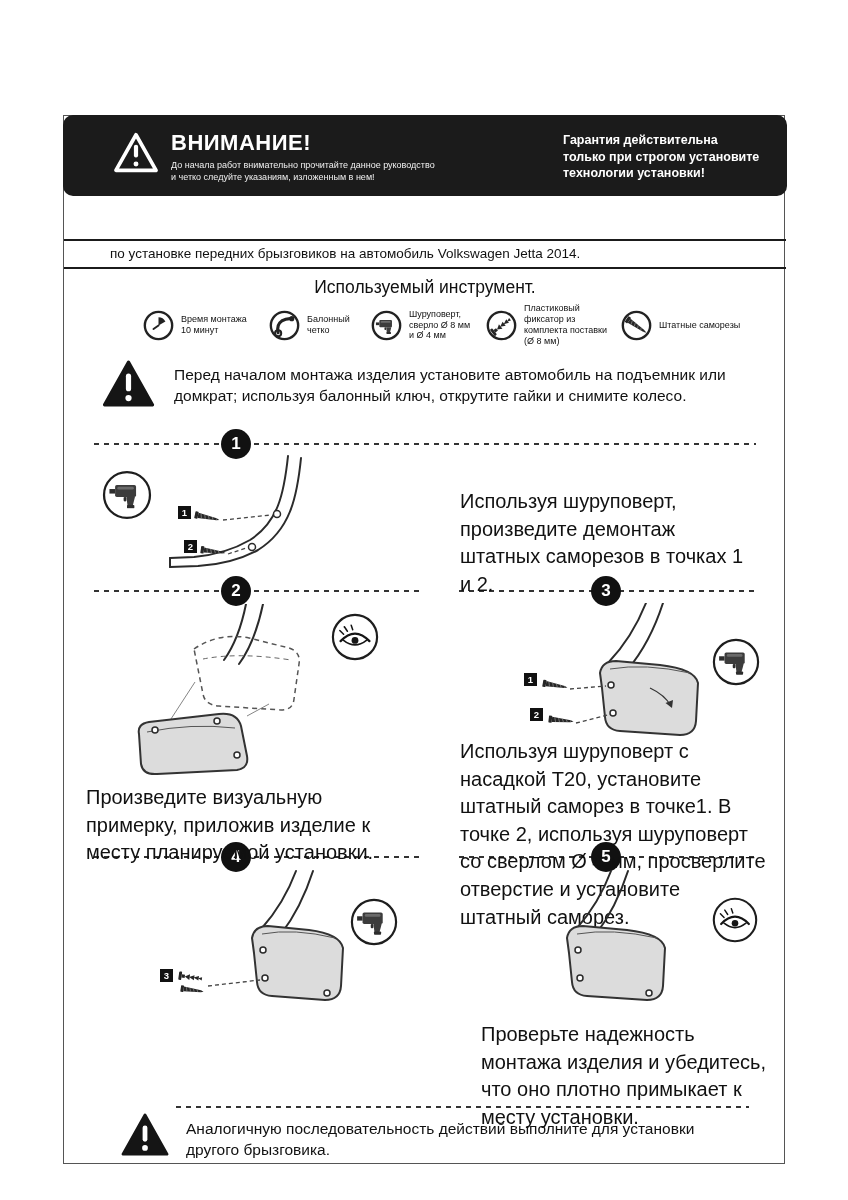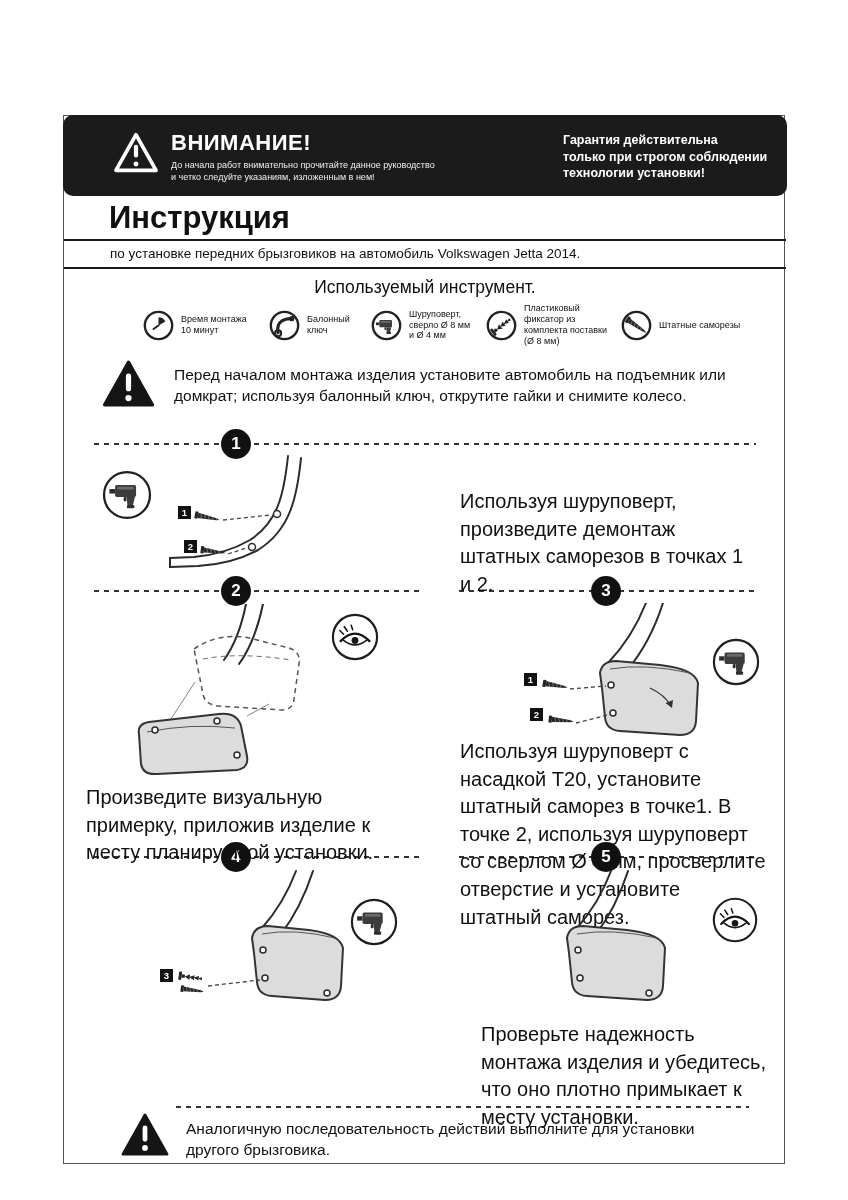--- a/index.html
+++ b/index.html
@@ -133,25 +133,24 @@
     <div class="band">
       <svg class="band-tri" viewBox="0 0 50 46">
         <polygon points="25,3 47,42 3,42" fill="none" stroke="#fff" stroke-width="4" stroke-linejoin="round"></polygon>
         <rect x="22.7" y="14" width="4.6" height="14" rx="2.2" fill="#fff"></rect>
         <circle cx="25" cy="35" r="2.7" fill="#fff"></circle>
       </svg>
       <div class="band-title">ВНИМАНИЕ!</div>
       <div class="band-sub">До начала работ внимательно прочитайте данное руководство
 и четко следуйте указаниям, изложенным в нем!</div>
       <div class="band-warranty">Гарантия действительна
-только при строгом соблюдении
+только при строгом установите
 технологии установки!</div>
     </div>
 
-    <div class="doc-title">Инструкция</div>
     <div class="rule-a"></div>
     <div class="doc-subtitle">по установке передних брызговиков на автомобиль Volkswagen Jetta 2014.</div>
     <div class="rule-b"></div>
 
     <div class="tools-title">Используемый инструмент.</div>
 
     <div class="tool t1">
       <svg class="circ" viewBox="0 0 34 34">
         <circle cx="17" cy="17" r="15" class="tc"></circle>
         <path d="M17,17 L17,8 A9,9 0 0 1 24.6,12.6 Z" fill="#222"></path>
@@ -162,21 +161,21 @@
     </div>
 
     <div class="tool t2">
       <svg class="circ" viewBox="0 0 34 34">
         <circle cx="17" cy="17" r="15" class="tc"></circle>
         <path d="M10,25 Q8,16 14,12 Q19,9 24.5,9.5" fill="none" stroke="#222" stroke-width="3.4" stroke-linecap="round"></path>
         <circle cx="25" cy="9.5" r="2.8" fill="#222"></circle>
         <circle cx="10" cy="25.5" r="3.4" fill="none" stroke="#222" stroke-width="2.2"></circle>
       </svg>
       <div class="tlabel">Балонный
-ключ</div>
+четко</div>
     </div>
 
     <div class="tool t3">
       <svg class="circ" viewBox="0 0 34 34">
         <circle cx="17" cy="17" r="15" class="tc"></circle>
         <use href="#sym-drill" x="5" y="7" width="24" height="20"></use>
       </svg>
       <div class="tlabel">Шуруповерт,
 сверло Ø 8 мм
 и Ø 4 мм</div>

